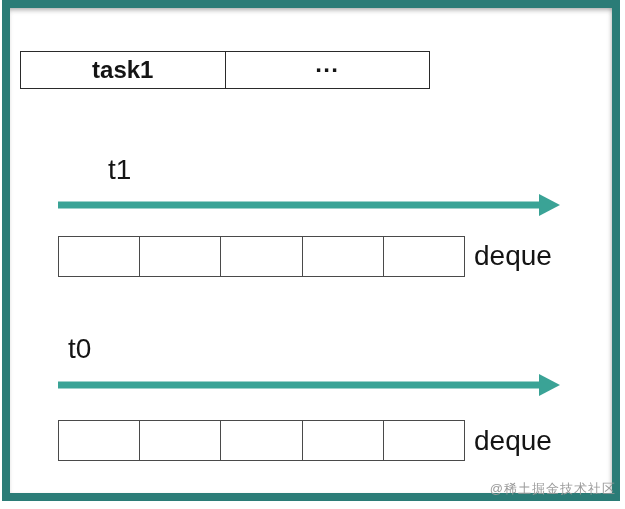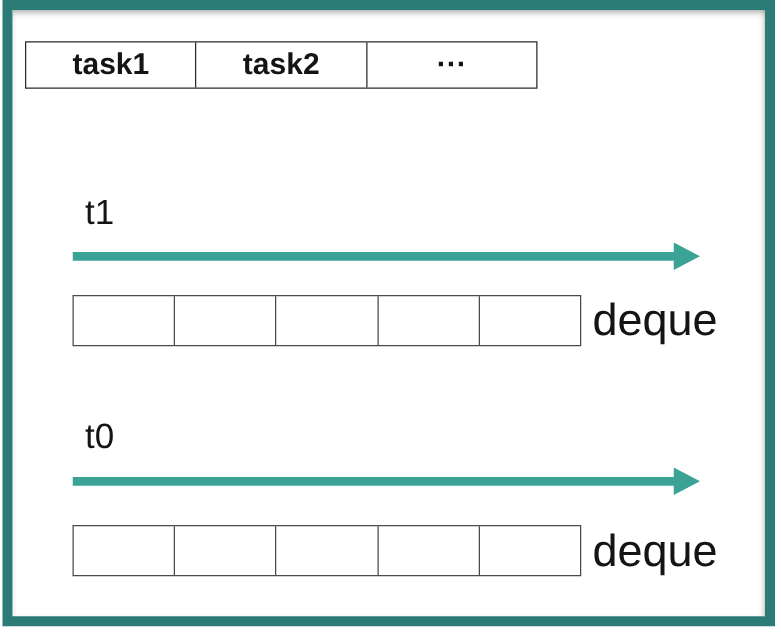--- a/index.html
+++ b/index.html
@@ -26,21 +26,21 @@
     border: 8px solid #2b7c77;
     box-sizing: border-box;
     box-shadow: inset 0 4px 5px -2px rgba(110,110,110,0.55),
                 inset -3px 0 4px -2px rgba(120,120,120,0.35);
     background: transparent;
   }
   
   .task-table {
     position: absolute;
     left: 20px;
-    top: 33px;
+    top: 51px;
     width: 410px;
     height: 38px;
     display: flex;
     border: 1px solid #2a2a2a;
     box-sizing: border-box;
     background: #ffffff;
   }
   .task-cell {
     flex: 1 1 0;
     display: flex;
@@ -56,21 +56,21 @@
   .task-cell:last-child { border-right: none; }
 
   
   .thread-label {
     position: absolute;
     left: 68px;
     font-size: 28px;
     line-height: 30px;
     color: #141414;
   }
-  .thread-label.t1 { top: 155px; }
+  .thread-label.t1 { top: 155px; margin-left: 40px; }
   .thread-label.t0 { top: 334px; }
 
   
   .arrow {
     position: absolute;
     left: 58px;
     width: 502px;
     height: 24px;
   }
   .arrow.a1 { top: 193px; }
@@ -96,21 +96,21 @@
   }
   .deque-slot:last-child { border-right: none; }
 
   
   .deque-label {
     position: absolute;
     left: 474px;
     height: 41px;
     display: flex;
     align-items: center;
-    font-size: 36px;
+    font-size: 28px;
     color: #141414;
   }
   .deque-label.l1 { top: 235px; }
   .deque-label.l2 { top: 420px; }
 
   
   .watermark {
     position: absolute;
     right: 9px;
     bottom: 11px;
@@ -122,21 +122,20 @@
 </style>
 </head>
 <body>
 
 <div class="canvas">
 
   <div class="frame"></div>
 
   <div class="task-table">
     <div class="task-cell">task1</div>
-    <div class="task-cell">task2</div>
     <div class="task-cell">···</div>
   </div>
 
   <div class="thread-label t1">t1</div>
 
   <svg class="arrow a1" viewBox="0 0 502 24" xmlns="http://www.w3.org/2000/svg">
     <line x1="0" y1="12" x2="483" y2="12" stroke="#3aa396" stroke-width="7"></line>
     <polygon points="481,1 502,12 481,23" fill="#3aa396"></polygon>
   </svg>
 
@@ -160,14 +159,15 @@
   <div class="deque-row r2">
     <div class="deque-slot"></div>
     <div class="deque-slot"></div>
     <div class="deque-slot"></div>
     <div class="deque-slot"></div>
     <div class="deque-slot"></div>
   </div>
 
   <div class="deque-label l2">deque</div>
 
+  <div class="watermark">@稀土掘金技术社区</div>
 
 </div>
 
 </body></html>

